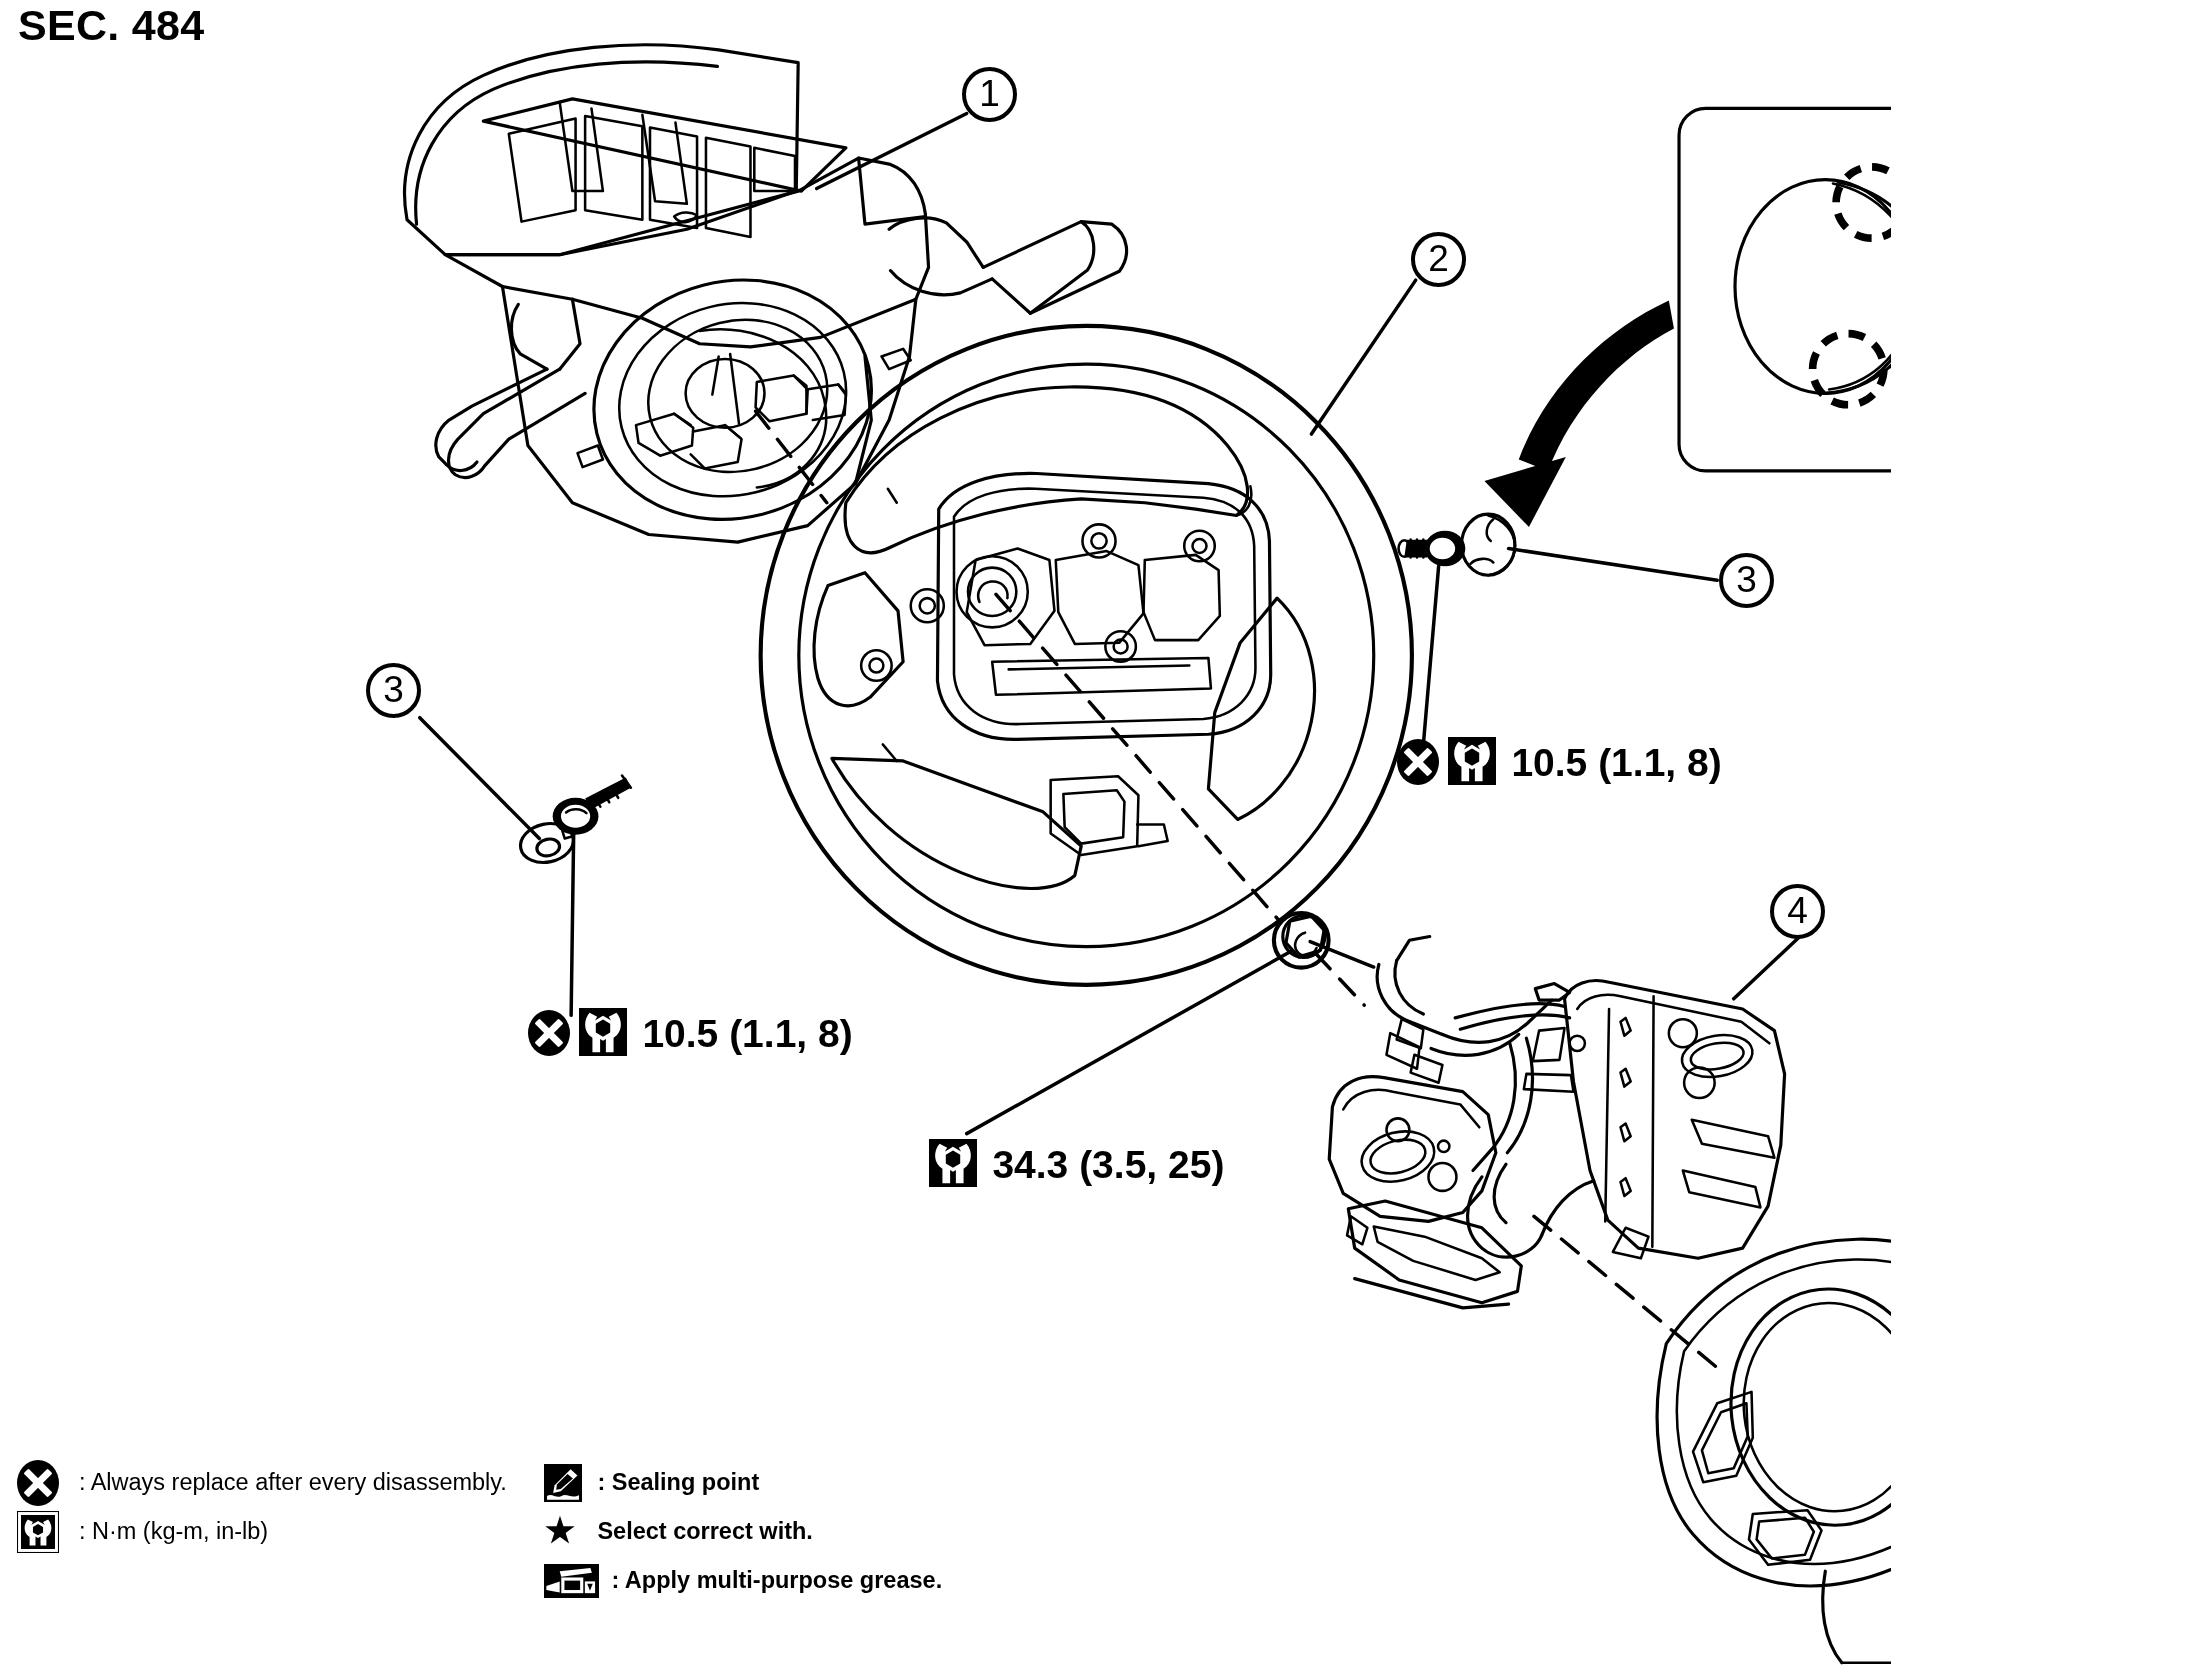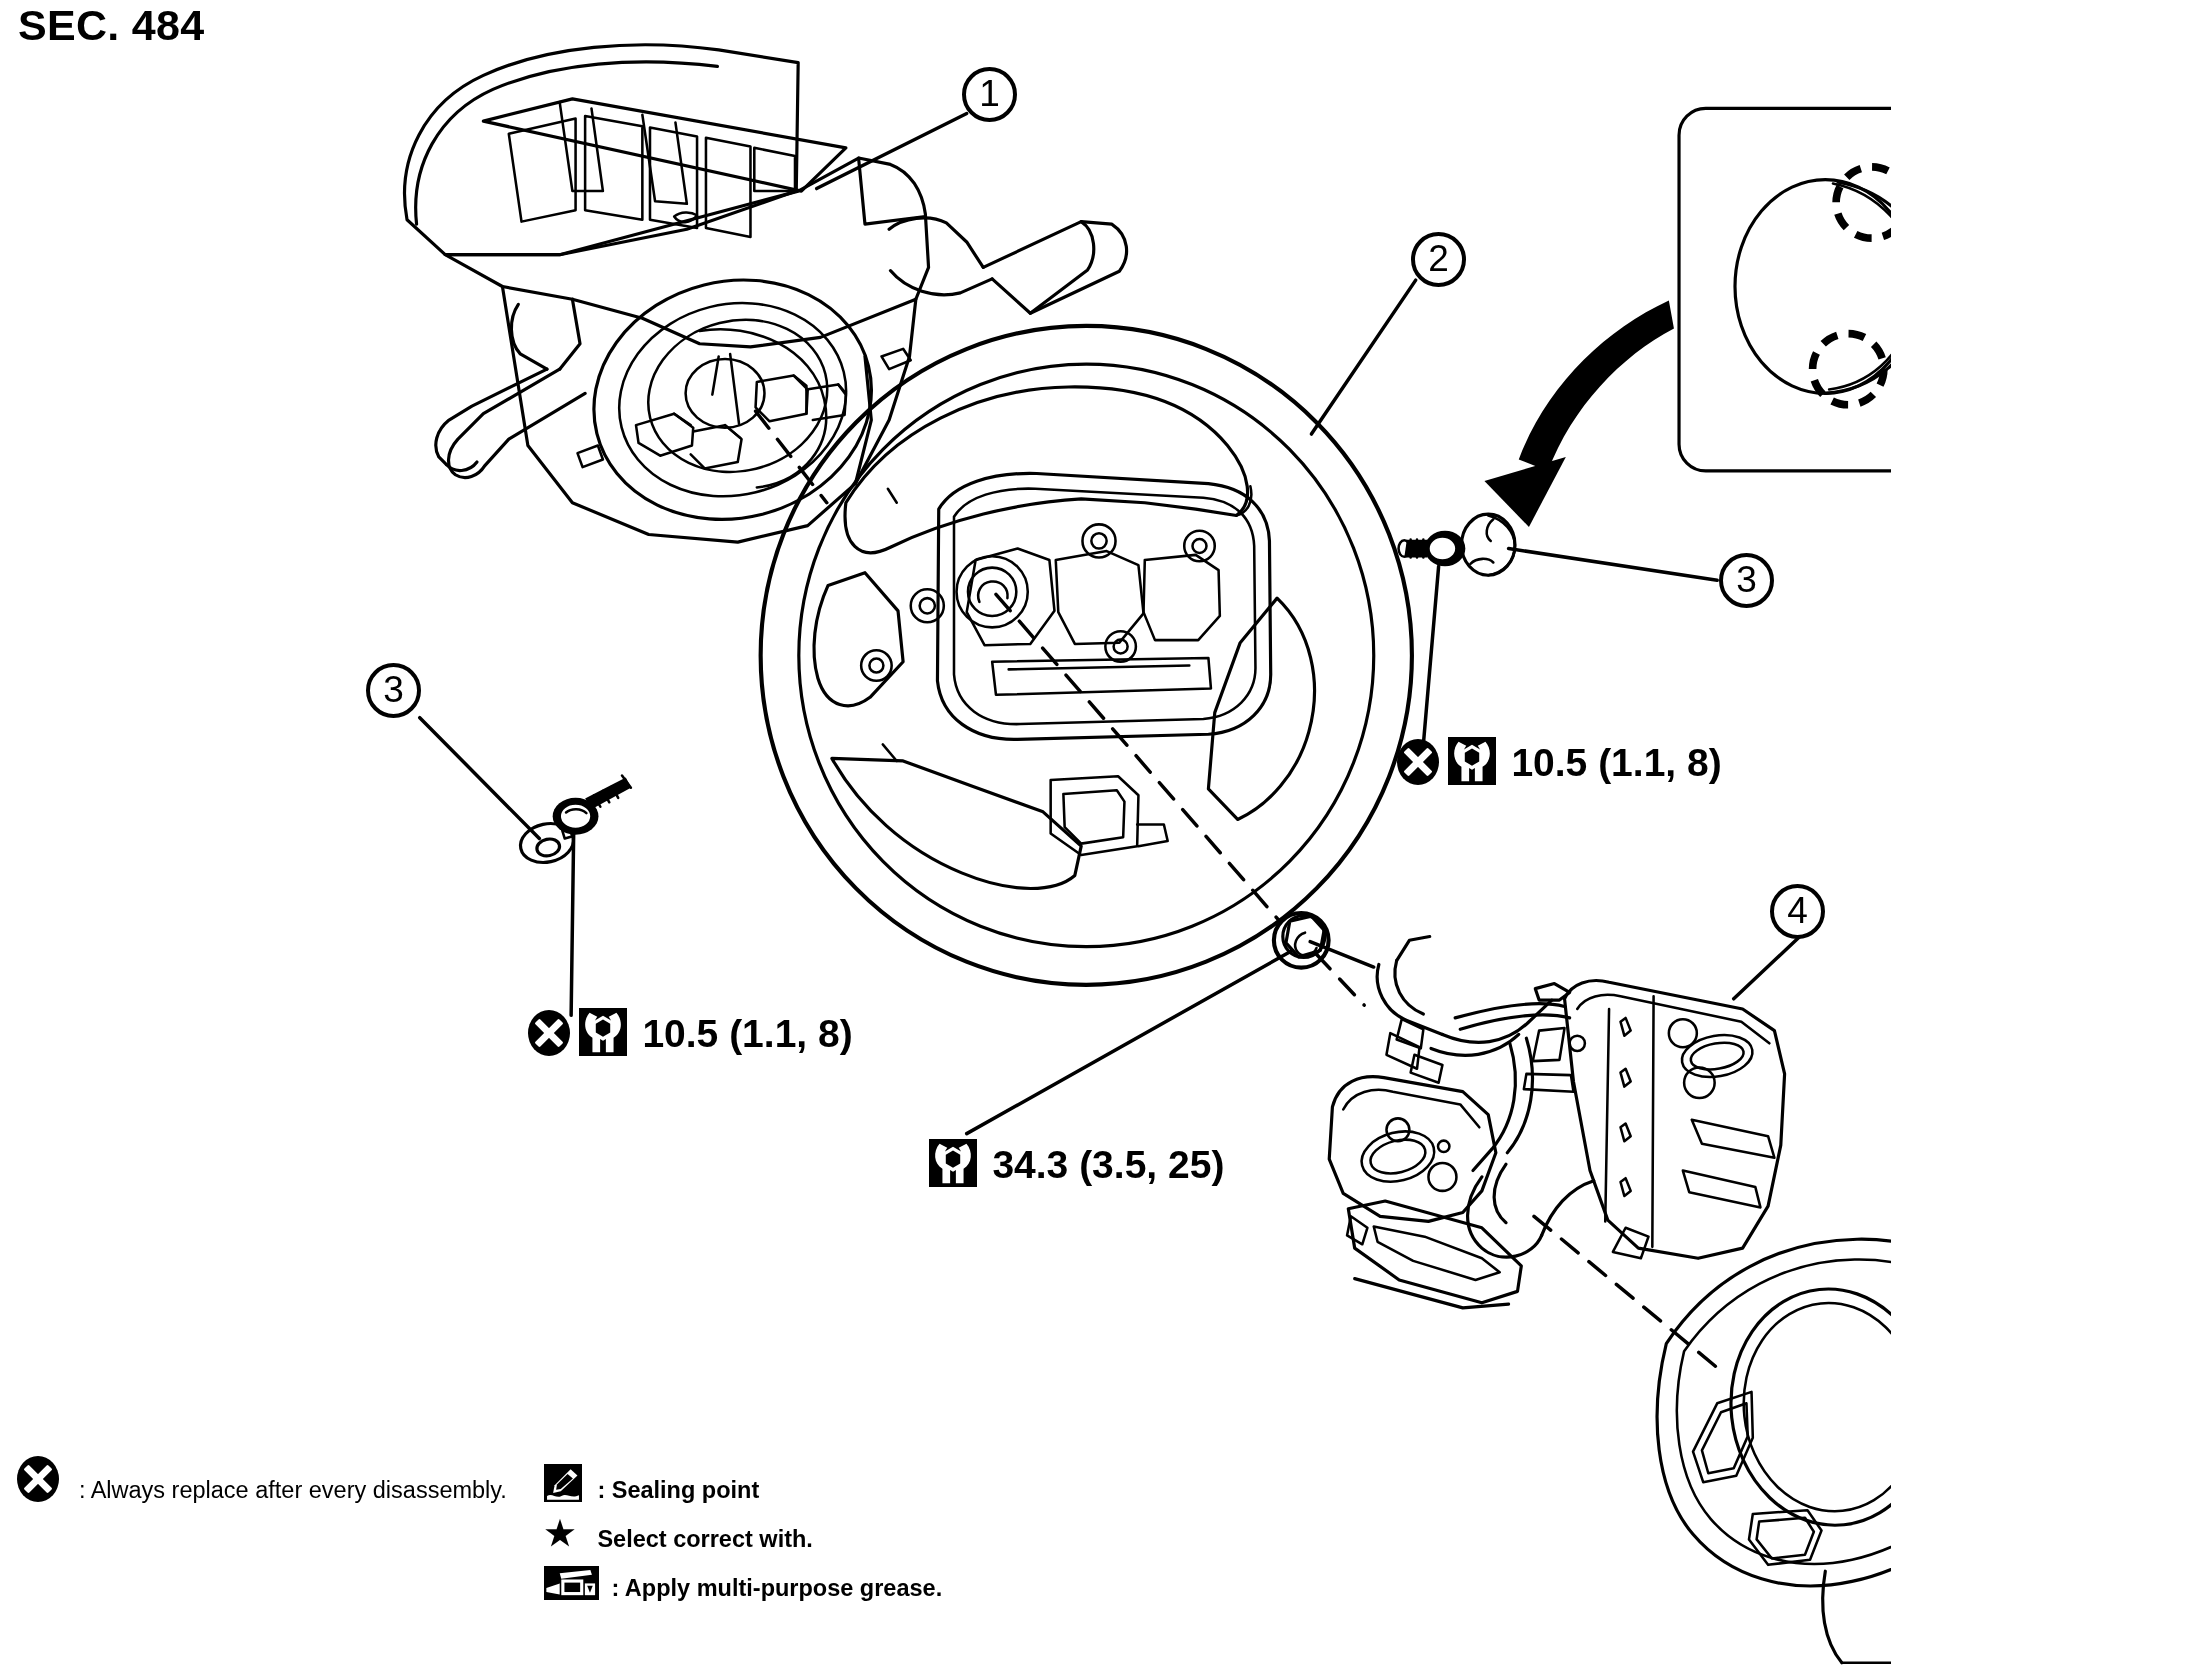--- a/index.html
+++ b/index.html
@@ -159,21 +159,21 @@
   
   #legend-left, #legend-right {
     position: absolute;
     z-index: 6;
   }
   #legend-left  { left: 16.5px;  top: 1463px; }
   #legend-right { left: 544px; top: 1463px; font-weight: bold; }
 
   .legend-row {
     display: flex;
-    align-items: flex-end;
+    align-items: center;
     height: 39px;
     margin-bottom: 10.2px;
     white-space: nowrap;
   }
   .legend-row .legend-text {
     font-size: 23.5px;
     margin-left: 6.4px;
     line-height: 1;
   }
   .legend-row .icon-slot {
@@ -561,20 +561,36 @@
   <div id="legend-left">
 
     <div class="legend-row">
       <span class="icon-slot">
         <span class="icon-replace"></span>
       </span>
       <span class="legend-text">: Always replace after every disassembly.</span>
     </div>
 
 
+    <div class="legend-row">
+      <span class="icon-slot">
+        <span class="icon-wrench-frame" style="width:42px;height:42px;">
+          <svg viewBox="0 0 100 100" aria-hidden="true">
+            <rect x="6" y="6" width="88" height="88" fill="none" stroke="#ffffff" stroke-width="7"></rect>
+            <path fill="#ffffff" d="M26 20 C 14 34 16 54 30 62 L 30 82 L 44 82 L 44 58
+                                     C 32 52 30 36 38 26 Z"></path>
+            <path fill="#ffffff" d="M74 20 C 86 34 84 54 70 62 L 70 82 L 56 82 L 56 58
+                                     C 68 52 70 36 62 26 Z"></path>
+            <polygon fill="#ffffff" points="50,24 68,34 68,54 50,64 32,54 32,34"></polygon>
+            <polygon fill="#000000" points="50,31 62,38 62,51 50,58 38,51 38,38"></polygon>
+          </svg>
+        </span>
+      </span>
+      <span class="legend-text">: N·m (kg-m, in-lb)</span>
+    </div>
 
 
   </div>
 
   <div id="legend-right">
 
     <div class="legend-row">
       <span class="icon-slot" style="width:47px;">
         <span class="icon-seal" style="width:38px;height:38px;">
           <svg viewBox="0 0 100 100" aria-hidden="true">

